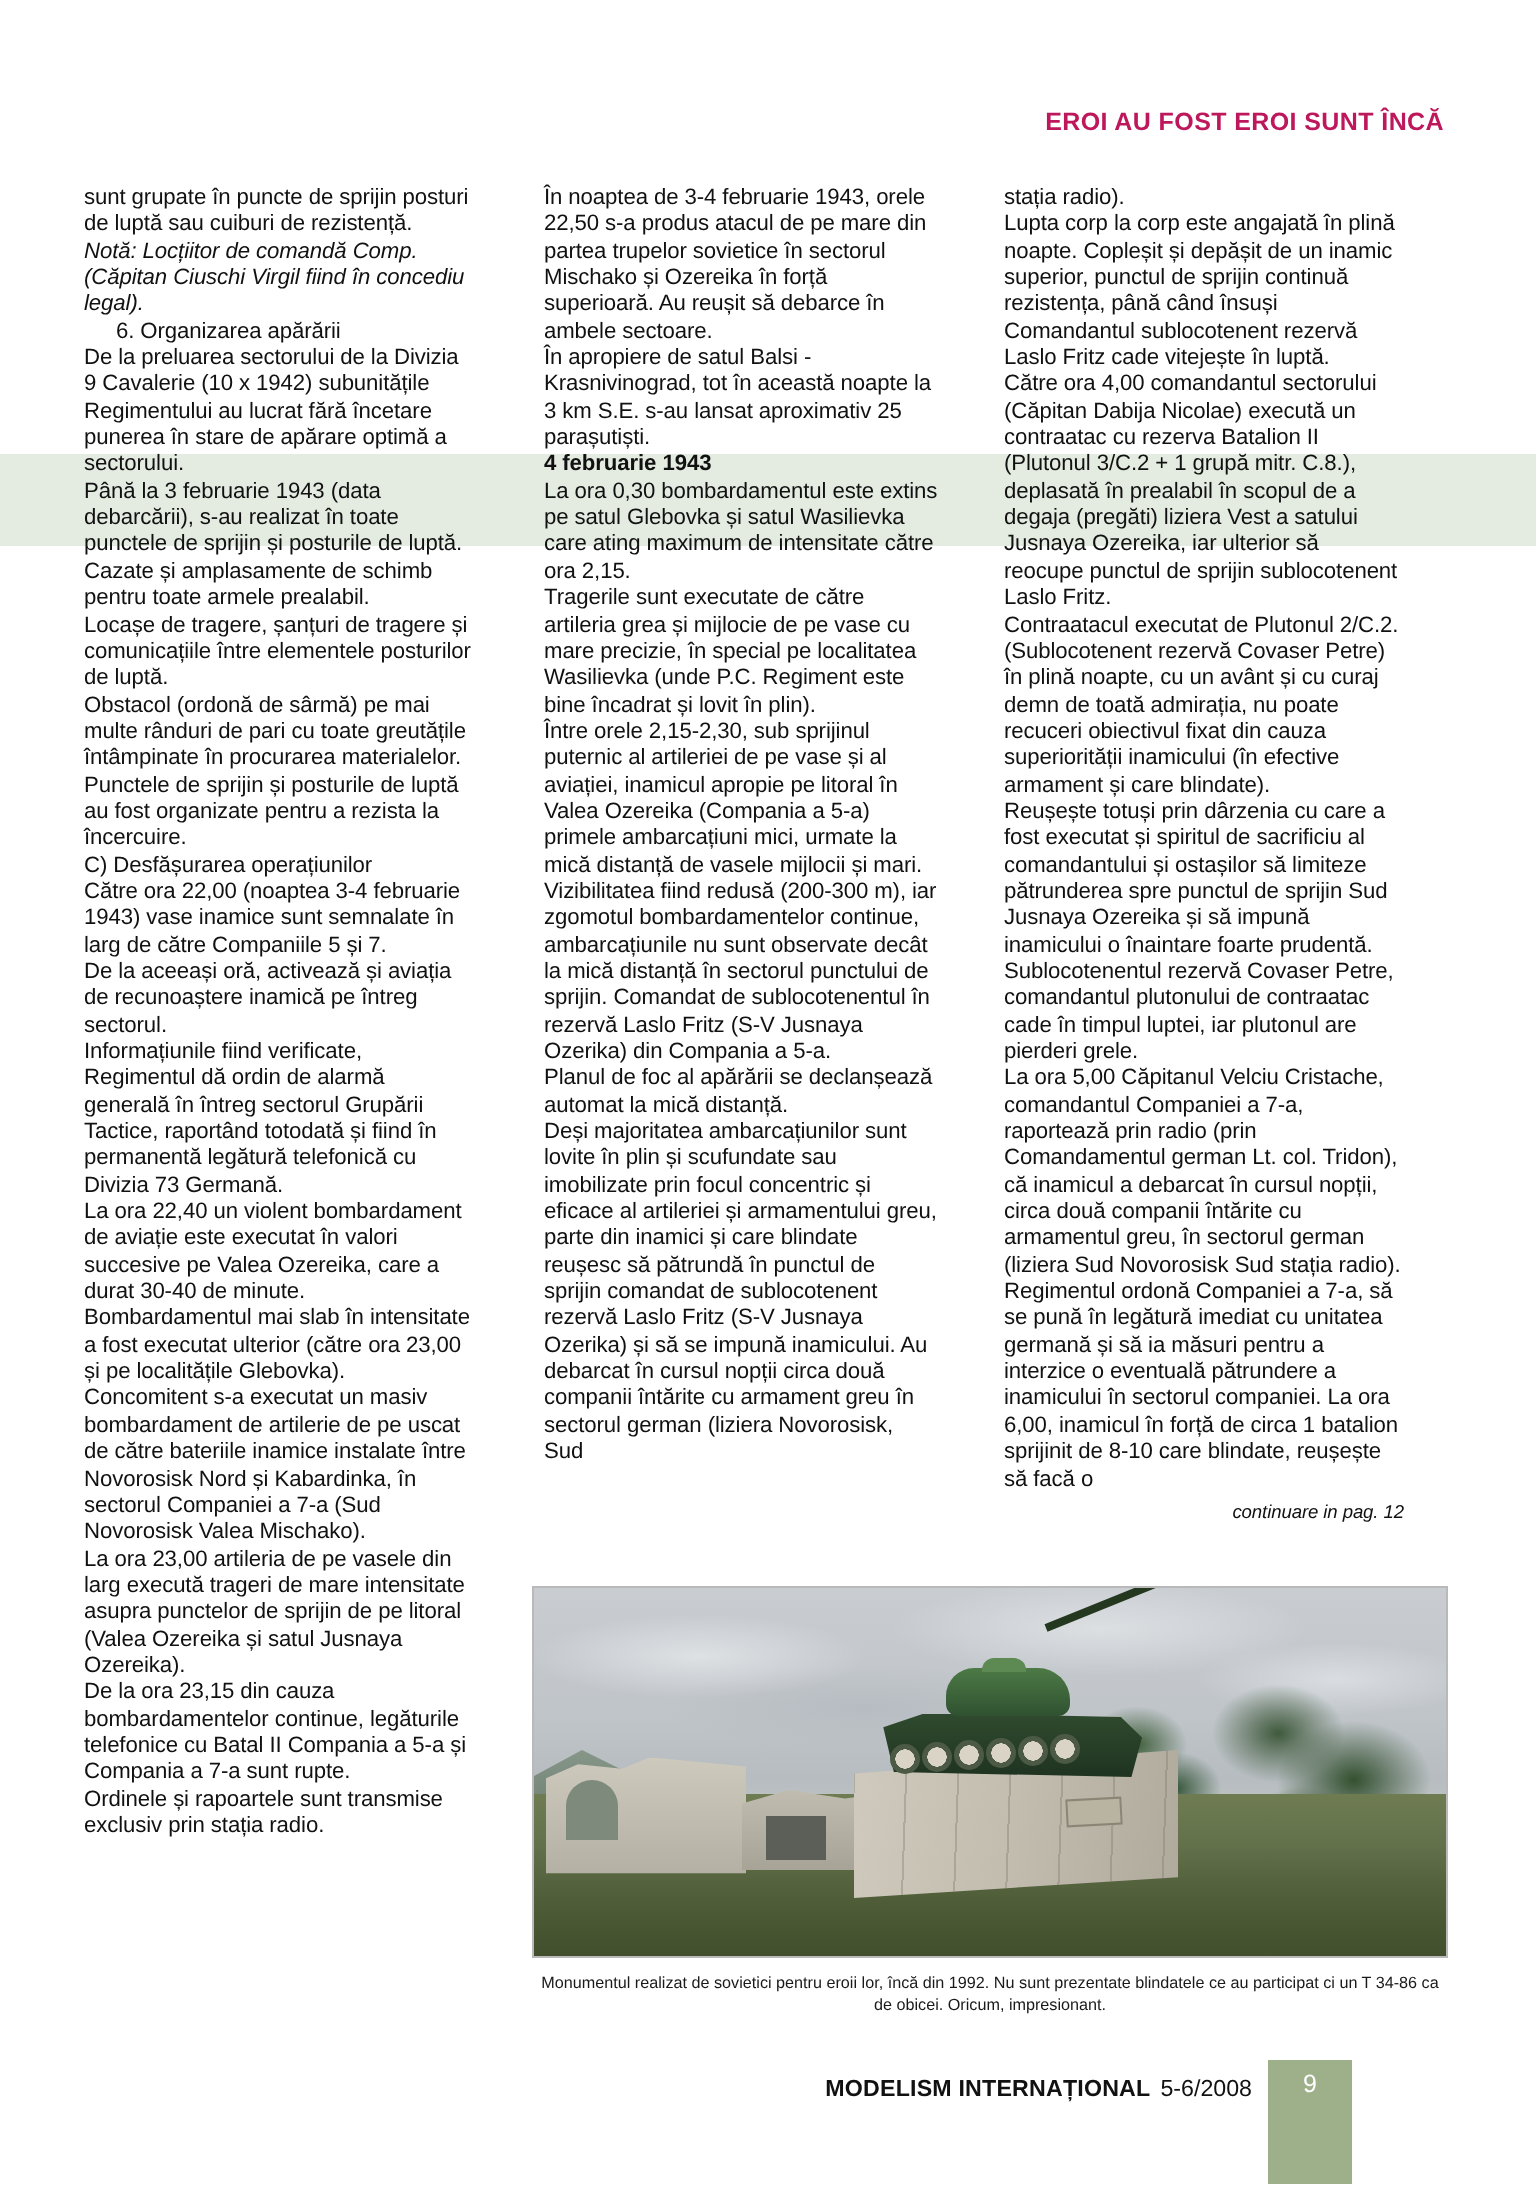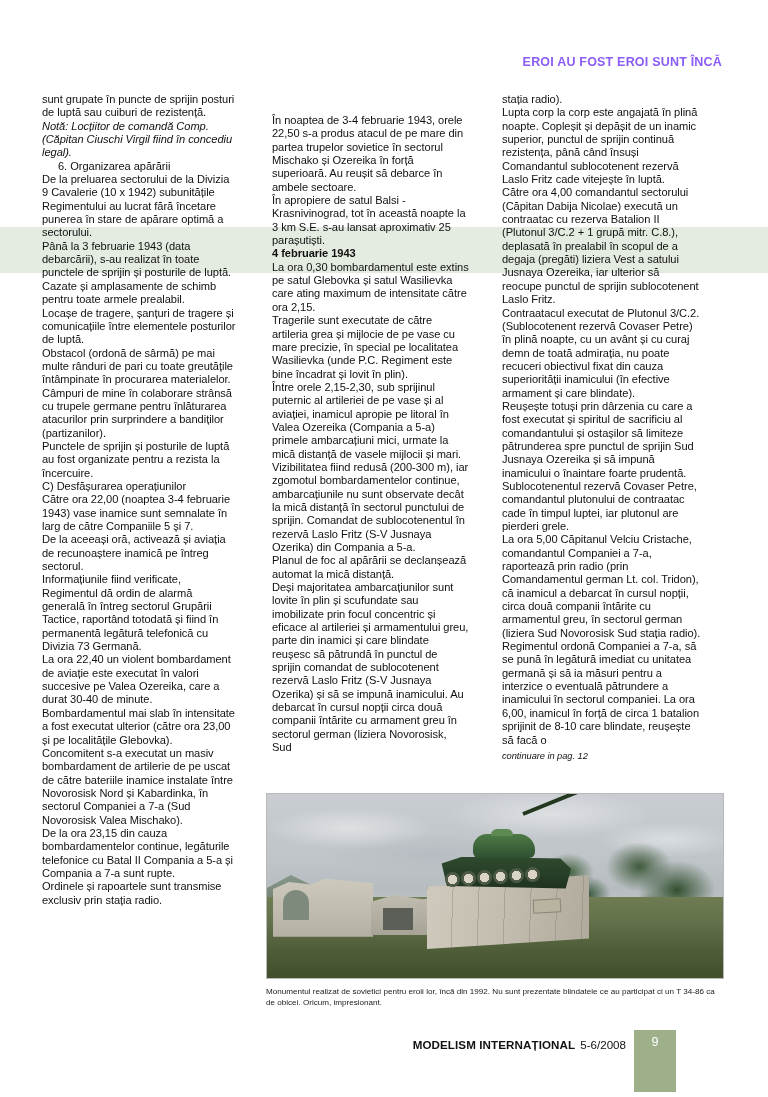--- a/index.html
+++ b/index.html
@@ -23,21 +23,21 @@
     left: 42px;
     right: 46px;
     height: 22px;
     text-align: right;
   }
   .page-header .kicker {
     font-family: "Liberation Sans", sans-serif;
     font-weight: bold;
     font-size: 12.5px;
     letter-spacing: 0.2px;
-    color: #8b5cf6;
+    color: #be185d;
     text-transform: uppercase;
     display: inline-block;
   }
 
   
   .highlight-band {
     position: absolute;
     left: 0;
     top: 227px;
     width: 768px;
@@ -53,48 +53,50 @@
     left: 42px;
     width: 684px;
     z-index: 2;
   }
   .col {
     position: absolute;
     top: 0;
     width: 194px;
   }
   .col-1 { left: 0px; }
-  .col-2 { left: 230px; width: 197px; margin-top: 21px; }
+  .col-2 { left: 230px; width: 197px; }
   .col-3 { left: 460px; width: 200px; }
 
   .col p {
     margin: 0;
     font-size: 11.1px;
     line-height: 13.35px;
     font-family: "Liberation Sans", sans-serif;
     color: #111111;
     text-align: left;
     letter-spacing: -0.05px;
   }
   .col p.ital { font-style: italic; }
   .col p.bold { font-weight: bold; }
   .col p.indent { text-indent: 16px; }
   .col p.contin {
     font-style: italic;
     font-size: 9.3px;
+    text-align: right;
     margin-top: 3px;
   }
 
   
   .figure {
     position: absolute;
     left: 266px;
     top: 793px;
     width: 458px;
     z-index: 2;
+    text-align: center;
   }
   .photo-frame {
     width: 458px;
     height: 186px;
     border: 1px solid #b9b9b9;
     box-sizing: border-box;
     overflow: hidden;
     position: relative;
     background: #9aa49a;
   }
@@ -302,49 +304,49 @@
 
   <div class="col col-1">
     <p>sunt grupate în puncte de sprijin posturi de luptă sau cuiburi de rezistență.</p>
     <p class="ital">Notă: Locțiitor de comandă Comp. (Căpitan Ciuschi Virgil fiind în concediu legal).</p>
     <p class="indent">6. Organizarea apărării</p>
     <p>De la preluarea sectorului de la Divizia 9 Cavalerie (10 x 1942) subunitățile Regimentului au lucrat fără încetare punerea în stare de apărare optimă a sectorului.</p>
     <p>Până la 3 februarie 1943 (data debarcării), s-au realizat în toate punctele de sprijin și posturile de luptă.</p>
     <p>Cazate și amplasamente de schimb pentru toate armele prealabil.</p>
     <p>Locașe de tragere, șanțuri de tragere și comunicațiile între elementele posturilor de luptă.</p>
     <p>Obstacol (ordonă de sârmă) pe mai multe rânduri de pari cu toate greutățile întâmpinate în procurarea materialelor.</p>
-    <p>Câmpuri de mine în colaborare strânsă cu trupele germane pentru înlăturarea atacurilor prin surprindere a bandiților (partizanilor).</p>
     <p>Punctele de sprijin și posturile de luptă au fost organizate pentru a rezista la încercuire.</p>
     <p>C) Desfășurarea operațiunilor</p>
     <p>Către ora 22,00 (noaptea 3-4 februarie 1943) vase inamice sunt semnalate în larg de către Companiile 5 și 7.</p>
     <p>De la aceeași oră, activează și aviația de recunoaștere inamică pe întreg sectorul.</p>
     <p>Informațiunile fiind verificate, Regimentul dă ordin de alarmă generală în întreg sectorul Grupării Tactice, raportând totodată și fiind în permanentă legătură telefonică cu Divizia 73 Germană.</p>
     <p>La ora 22,40 un violent bombardament de aviație este executat în valori succesive pe Valea Ozereika, care a durat 30-40 de minute. Bombardamentul mai slab în intensitate a fost executat ulterior (către ora 23,00 și pe localitățile Glebovka).</p>
     <p>Concomitent s-a executat un masiv bombardament de artilerie de pe uscat de către bateriile inamice instalate între Novorosisk Nord și Kabardinka, în sectorul Companiei a 7-a (Sud Novorosisk Valea Mischako).</p>
+    <p>La ora 23,00 artileria de pe vasele din larg execută trageri de mare intensitate asupra punctelor de sprijin de pe litoral (Valea Ozereika și satul Jusnaya Ozereika).</p>
     <p>De la ora 23,15 din cauza bombardamentelor continue, legăturile telefonice cu Batal II Compania a 5-a și Compania a 7-a sunt rupte.</p>
     <p>Ordinele și rapoartele sunt transmise exclusiv prin stația radio.</p>
   </div>
 
   <div class="col col-2">
     <p>În noaptea de 3-4 februarie 1943, orele 22,50 s-a produs atacul de pe mare din partea trupelor sovietice în sectorul Mischako și Ozereika în forță superioară. Au reușit să debarce în ambele sectoare.</p>
     <p>În apropiere de satul Balsi - Krasnivinograd, tot în această noapte la 3 km S.E. s-au lansat aproximativ 25 parașutiști.</p>
     <p class="bold">4 februarie 1943</p>
     <p>La ora 0,30 bombardamentul este extins pe satul Glebovka și satul Wasilievka care ating maximum de intensitate către ora 2,15.</p>
     <p>Tragerile sunt executate de către artileria grea și mijlocie de pe vase cu mare precizie, în special pe localitatea Wasilievka (unde P.C. Regiment este bine încadrat și lovit în plin).</p>
     <p>Între orele 2,15-2,30, sub sprijinul puternic al artileriei de pe vase și al aviației, inamicul apropie pe litoral în Valea Ozereika (Compania a 5-a) primele ambarcațiuni mici, urmate la mică distanță de vasele mijlocii și mari.</p>
     <p>Vizibilitatea fiind redusă (200-300 m), iar zgomotul bombardamentelor continue, ambarcațiunile nu sunt observate decât la mică distanță în sectorul punctului de sprijin. Comandat de sublocotenentul în rezervă Laslo Fritz (S-V Jusnaya Ozerika) din Compania a 5-a.</p>
     <p>Planul de foc al apărării se declanșează automat la mică distanță.</p>
     <p>Deși majoritatea ambarcațiunilor sunt lovite în plin și scufundate sau imobilizate prin focul concentric și eficace al artileriei și armamentului greu, parte din inamici și care blindate reușesc să pătrundă în punctul de sprijin comandat de sublocotenent rezervă Laslo Fritz (S-V Jusnaya Ozerika) și să se impună inamicului. Au debarcat în cursul nopții circa două companii întărite cu armament greu în sectorul german (liziera Novorosisk, Sud</p>
   </div>
 
   <div class="col col-3">
     <p>stația radio).</p>
     <p>Lupta corp la corp este angajată în plină noapte. Copleșit și depășit de un inamic superior, punctul de sprijin continuă rezistența, până când însuși Comandantul sublocotenent rezervă Laslo Fritz cade vitejește în luptă.</p>
     <p>Către ora 4,00 comandantul sectorului (Căpitan Dabija Nicolae) execută un contraatac cu rezerva Batalion II (Plutonul 3/C.2 + 1 grupă mitr. C.8.), deplasată în prealabil în scopul de a degaja (pregăti) liziera Vest a satului Jusnaya Ozereika, iar ulterior să reocupe punctul de sprijin sublocotenent Laslo Fritz.</p>
-    <p>Contraatacul executat de Plutonul 3/C.2. (Sublocotenent rezervă Covaser Petre) în plină noapte, cu un avânt și cu curaj demn de toată admirația, nu poate recuceri obiectivul fixat din cauza superiorității inamicului (în efective armament și care blindate).</p>
+    <p>Contraatacul executat de Plutonul 2/C.2. (Sublocotenent rezervă Covaser Petre) în plină noapte, cu un avânt și cu curaj demn de toată admirația, nu poate recuceri obiectivul fixat din cauza superiorității inamicului (în efective armament și care blindate).</p>
     <p>Reușește totuși prin dârzenia cu care a fost executat și spiritul de sacrificiu al comandantului și ostașilor să limiteze pătrunderea spre punctul de sprijin Sud Jusnaya Ozereika și să impună inamicului o înaintare foarte prudentă.</p>
     <p>Sublocotenentul rezervă Covaser Petre, comandantul plutonului de contraatac cade în timpul luptei, iar plutonul are pierderi grele.</p>
     <p>La ora 5,00 Căpitanul Velciu Cristache, comandantul Companiei a 7-a, raportează prin radio (prin Comandamentul german Lt. col. Tridon), că inamicul a debarcat în cursul nopții, circa două companii întărite cu armamentul greu, în sectorul german (liziera Sud Novorosisk Sud stația radio).</p>
     <p>Regimentul ordonă Companiei a 7-a, să se pună în legătură imediat cu unitatea germană și să ia măsuri pentru a interzice o eventuală pătrundere a inamicului în sectorul companiei. La ora 6,00, inamicul în forță de circa 1 batalion sprijinit de 8-10 care blindate, reușește să facă o</p>
     <p class="contin">continuare in pag. 12</p>
   </div>
 
 </div>
 
 <figure class="figure" style="margin:0;">

